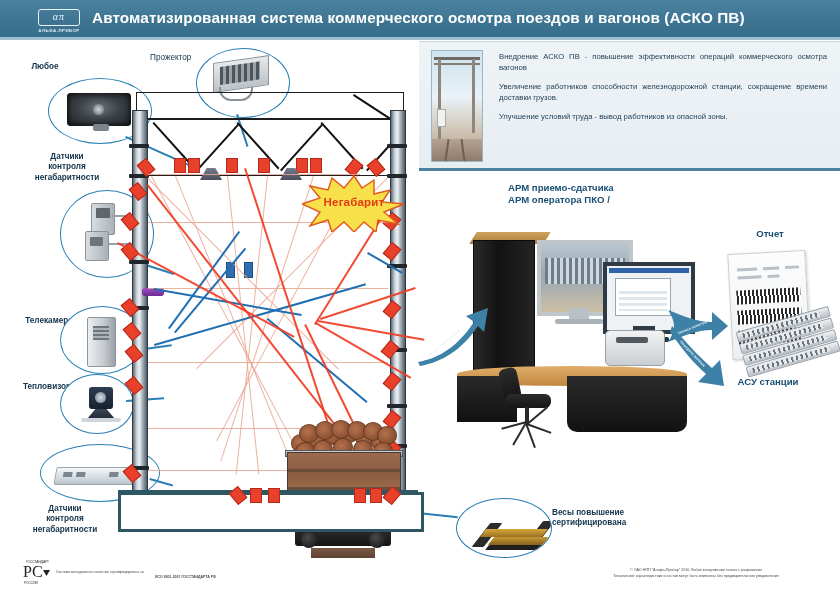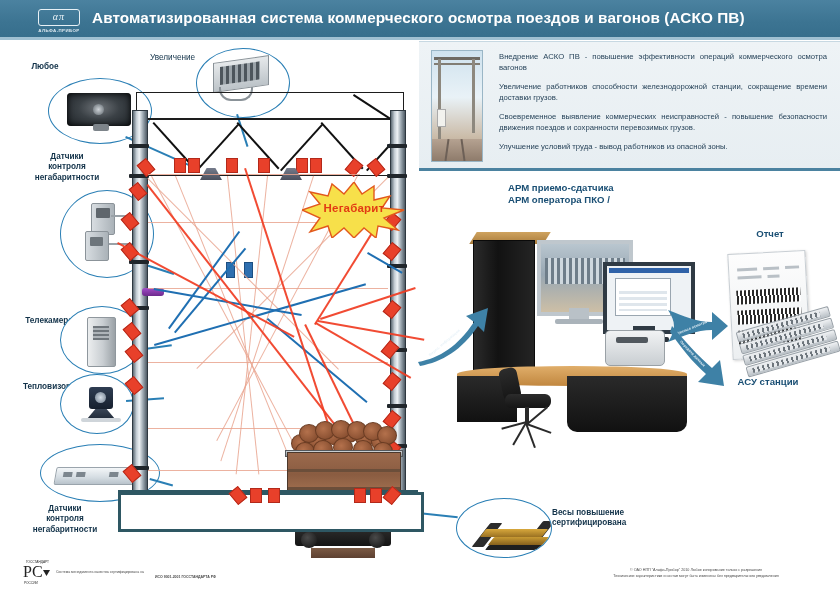--- a/index.html
+++ b/index.html
@@ -143,21 +143,21 @@
     background:linear-gradient(180deg,#cfd3d6,#8d949a);border:1px solid #55595d;}
   .wag-band{position:absolute;left:0;width:112px;height:3px;background:#6b4e3a;}
   .wag-under{position:absolute;left:8px;top:106px;width:96px;height:18px;
     background:linear-gradient(180deg,#2d2d2d,#141414);border-radius:3px;}
   .wheel{position:absolute;width:16px;height:16px;border-radius:50%;
     background:radial-gradient(circle at 40% 35%,#4a4a4a,#101010);}
   .sleeper{position:absolute;left:24px;top:126px;width:64px;height:10px;
     background:linear-gradient(180deg,#7b5a44,#5d4131);}
 
   
-  .burst{position:absolute;left:302px;top:182px;width:104px;height:56px;}
+  .burst{position:absolute;left:302px;top:176px;width:104px;height:56px;}
   .burst svg{display:block;}
   .burst span{position:absolute;left:0;top:20px;width:104px;text-align:center;
     color:#e23b13;font-size:11.5px;font-weight:bold;letter-spacing:.2px;}
 
   
   .ws{position:absolute;left:455px;top:218px;width:250px;height:232px;}
   .tower{position:absolute;left:18px;top:22px;width:60px;height:132px;
     background:linear-gradient(90deg,#2b2b2b 0%,#121212 40%,#242424 100%);
     border:1px solid #0a0a0a;}
   .tower-top{position:absolute;left:18px;top:14px;width:74px;height:12px;
@@ -242,21 +242,20 @@
       <div class="gant-top"></div>
         <div class="gant-top2"></div>
       <div class="post-l"></div>
         <div class="post-r"></div>
       <div class="box-w"></div>
         <div class="rail"></div>
     </div>
     <div class="info-text">
       <p>Внедрение АСКО ПВ - повышение эффективности операций коммерческого осмотра вагонов</p>
       <p>Увеличение работников способности железнодорожной станции, сокращение времени доставки грузов.</p>
-      <p>Своевременное выявление коммерческих неисправностей - повышение безопасности движения поездов и сохранности перевозимых грузов.</p>
       <p>Улучшение условий труда - вывод работников из опасной зоны.</p>
     </div>
   </div>
 
   <div class="lbl" style="left:10px;top:62px;width:70px;">Любое</div>
   <div class="oval" style="left:48px;top:78px;width:102px;height:64px;">
     <div class="dev siren"></div>
     <div class="siren-stand"></div>
   </div>
   <div class="lead" style="left:126px;top:136px;width:72px;transform:rotate(24deg);"></div>
@@ -291,21 +290,21 @@
   <div class="oval" style="left:40px;top:444px;width:118px;height:56px;">
     <div class="dev bar-dev"></div>
   </div>
   <div class="lbl" style="left:12px;top:504px;width:106px;">
     <div>Датчики</div>
     <div>контроля</div>
     <div>негабаритности</div>
   </div>
   <div class="lead" style="left:150px;top:478px;width:24px;transform:rotate(16deg);"></div>
 
-  <div class="lbl thin" style="left:150px;top:53px;width:62px;text-align:left;">Увеличение</div>
+  <div class="lbl thin" style="left:150px;top:53px;width:62px;text-align:left;">Прожектор</div>
   <div class="oval" style="left:196px;top:48px;width:92px;height:68px;">
     <div class="dev proj-dev"></div>
     <div class="proj-bracket"></div>
   </div>
   <div class="lead" style="left:238px;top:114px;width:34px;transform:rotate(72deg);"></div>
 
   <div class="oval" style="left:456px;top:498px;width:94px;height:58px;">
     <div class="scale-dev">
       <i class="sd3"></i>
         <i class="sd4"></i>

